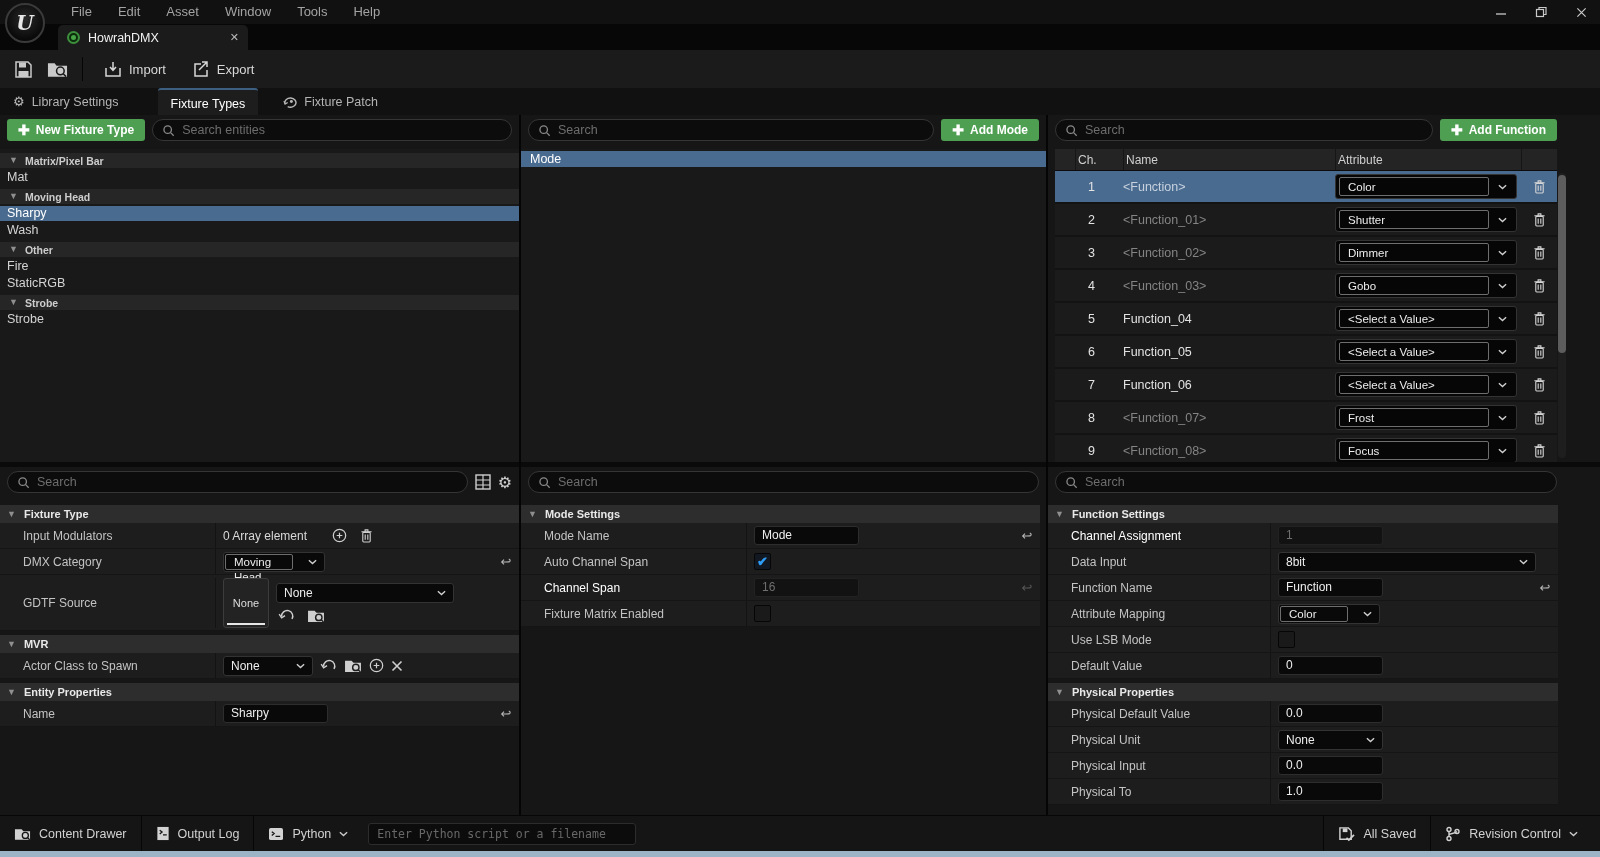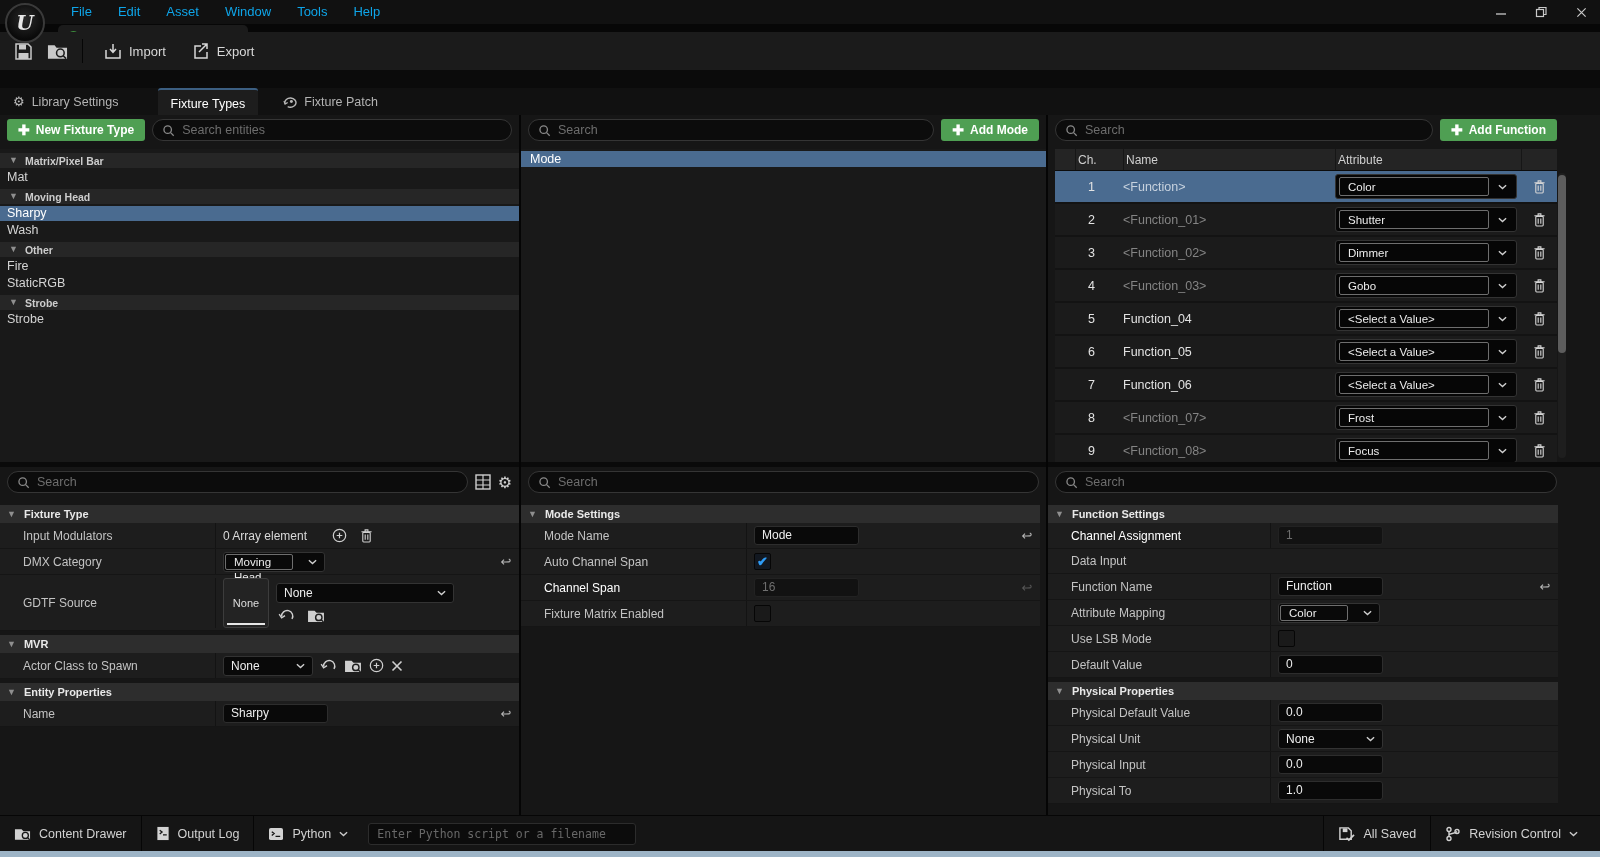--- a/index.html
+++ b/index.html
@@ -8,36 +8,36 @@
   .app { position:relative; width:1600px; height:857px; background:#0b0b0b; }
 
   
   .titlebar { position:absolute; left:0; top:0; width:1600px; height:24px; background:#111111;
     display:flex; align-items:center; }
   .ue-logo { position:absolute; left:5px; top:3px; width:40px; height:40px; border-radius:50%;
     background:radial-gradient(circle at 50% 40%, #2a2a2a, #0a0a0a 70%); border:2px solid #3a3a3a;
     display:flex; align-items:center; justify-content:center; z-index:10;
     font-family:"DejaVu Serif", serif; font-style:italic; font-weight:bold; font-size:20px; color:#e8e8e8; }
   .menu { display:flex; margin-left:58px; }
-  .menu-item { padding:0 13px; font-size:13px; color:#0ea5e9; height:24px; line-height:24px; cursor:default; }
+  .menu-item { padding:0 13px; font-size:13px; color:#a3a3a3; height:24px; line-height:24px; cursor:default; }
   .win-controls { position:absolute; right:6px; top:0; height:24px; display:flex; align-items:center; gap:14px; }
   .win-btn { width:26px; height:20px; display:flex; align-items:center; justify-content:center; color:#c9c9c9; }
 
   
   .asset-tabbar { position:absolute; left:0; top:24px; width:1600px; height:26px; background:#070707; }
   .asset-tab { position:absolute; left:58px; top:1px; height:25px; width:190px; background:#1b1b1b;
     border-radius:5px 5px 0 0; display:flex; align-items:center; padding:0 9px; gap:8px; }
   .asset-dot { width:13px; height:13px; border-radius:50%; background:#0c2d0c; border:2px solid #3d8f3d;
     display:flex; align-items:center; justify-content:center; }
   .asset-dot i { width:5px; height:5px; border-radius:50%; background:#46a546; }
   .asset-tab .t { font-size:12.5px; color:#f1f1f1; flex:1; }
   .asset-tab .x { color:#b9b9b9; font-size:11px; }
 
   
-  .toolbar { position:absolute; left:0; top:32px; width:1600px; height:38px; background:#1b1b1b;
+  .toolbar { position:absolute; left:0; top:50px; width:1600px; height:38px; background:#1b1b1b;
     display:flex; align-items:center; }
   .tb-icon { width:34px; height:30px; display:flex; align-items:center; justify-content:center; color:#c9c9c9; }
   .tb-sep { width:1px; height:24px; background:#060606; margin:0 8px; }
   .tb-btn { display:flex; align-items:center; gap:7px; padding:0 13px; height:30px; color:#d8d8d8; font-size:13px; }
 
   
   .subtabbar { position:absolute; left:0; top:88px; width:1600px; height:27px; background:#111111;
     display:flex; align-items:flex-end; }
   .subtab { height:27px; display:flex; align-items:center; gap:7px; padding:0 13px; font-size:12.5px; color:#b4b4b4; }
   .subtab.active { background:#1d1d1d; color:#fff; border-top:2px solid #3c5f82; border-radius:3px 3px 0 0; margin-left:26px;flex-direction:column; }
@@ -763,20 +763,30 @@
             </div>
             <div class="prow">
               <div class="plabel dim">Channel Assignment</div>
               <div class="pvalue">
                 <span class="field disabled">1</span>
               </div>
               <div class="pgutter"></div>
             </div>
             <div class="prow">
               <div class="plabel">Data Input</div>
+              <div class="pvalue">
+                <span class="dd" style="width:258px">
+                  <span>8bit</span>
+                  <span class="chev">
+                    <svg width="9" height="6" viewBox="0 0 10 6">
+                      <polyline points="1,1 5,4.6 9,1" fill="none" stroke="currentColor" stroke-width="1.6"></polyline>
+                    </svg>
+                  </span>
+                </span>
+              </div>
               <div class="pgutter"></div>
             </div>
             <div class="prow">
               <div class="plabel">Function Name</div>
               <div class="pvalue">
                 <span class="field">Function</span>
               </div>
               <div class="pgutter">
                 <span class="undo">↩</span>
               </div>

